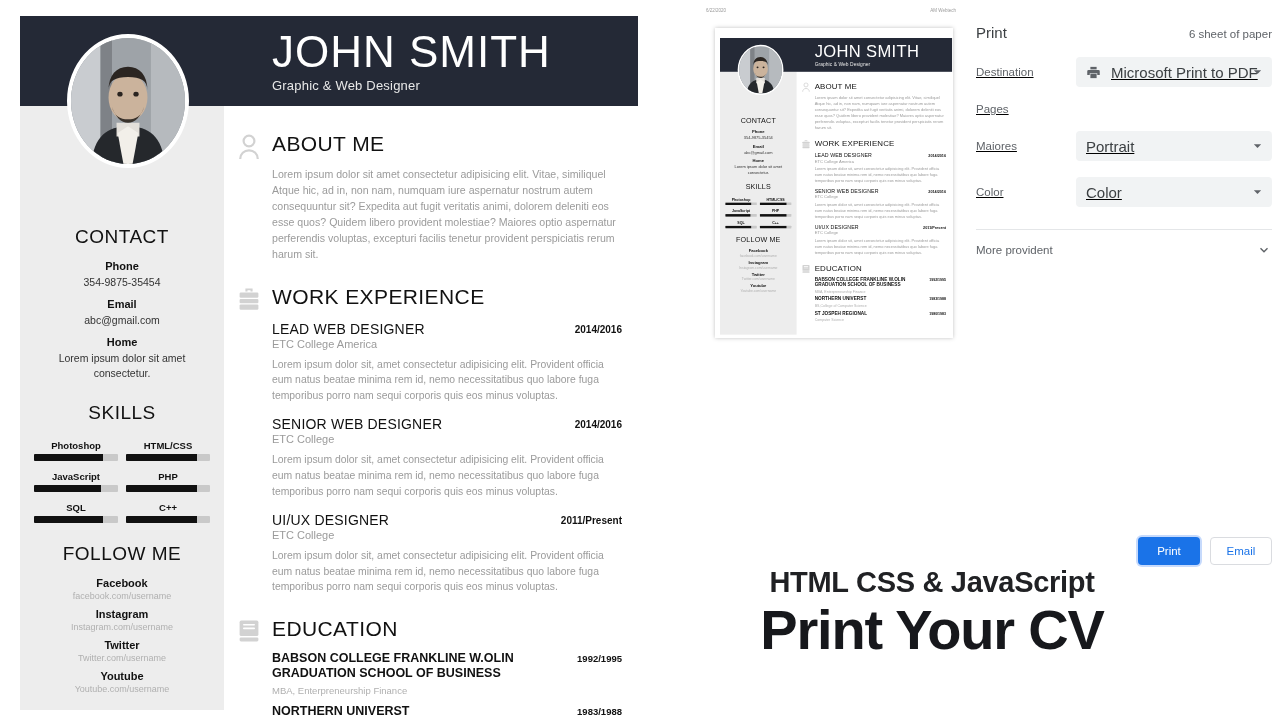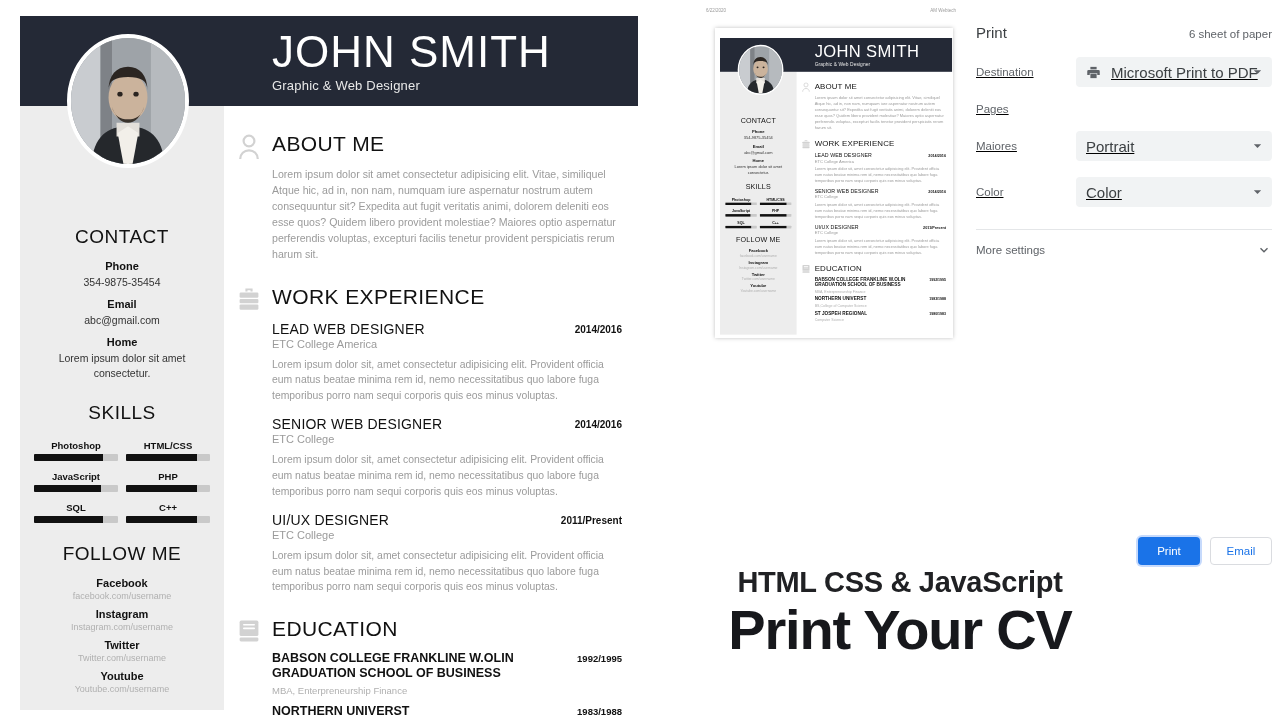--- a/index.html
+++ b/index.html
@@ -99,21 +99,21 @@
   .caret { position: absolute; right: 9px; top: 50%; transform: translateY(-50%); color: #5f6368; display: flex; }
   .dlg-sep { height: 1px; background: #e4e6e8; margin: 22px 8px 0; }
   .more-row { display: flex; align-items: center; justify-content: space-between; padding: 14px 10px 0 8px; }
   .more-label { font-size: 11.5px; color: #5f6368; }
   .dlg-actions { position: absolute; right: 8px; top: 537px; display: flex; gap: 10px; }
   .btn { height: 28px; border-radius: 4px; font-size: 11.5px; display: flex; align-items: center; justify-content: center; }
   .btn-print { background: #1a73e8; color: #fff; width: 62px; box-shadow: 0 0 0 2px #c6dafc; }
   .btn-cancel { background: #fff; color: #1a73e8; width: 62px; border: 1px solid #dadce0; }
 
   
-  .title-block { position: absolute; left: 640px; top: 566px; width: 520px; text-align: center; }
+  .title-block { position: absolute; left: 672px; top: 566px; width: 520px; text-align: center; }
   .t-sub { font-size: 29px; font-weight: bold; color: #202124; letter-spacing: -.3px; }
   .t-main { font-size: 56px; font-weight: bold; color: #17181c; letter-spacing: -1.2px; margin-top: 2px; line-height: 1.05; }
 </style>
 </head>
 <body>
 
 <div class="stage">
 
   <div class="cv">
 
@@ -549,21 +549,21 @@
           <svg width="11" height="11" viewBox="0 0 12 12" fill="currentColor">
               <path d="M2 4l4 4.2L10 4z"></path>
             </svg>
         </span>
       </div>
     </div>
 
     <div class="dlg-sep"></div>
 
     <div class="more-row">
-      <div class="more-label">More settings</div>
+      <div class="more-label">More provident</div>
       <span class="caret" style="position:static; transform:none; color:#5f6368;">
         <svg width="12" height="12" viewBox="0 0 12 12" fill="none" stroke="currentColor" stroke-width="1.4">
             <path d="M2.5 4.3L6 7.8l3.5-3.5"></path>
           </svg>
       </span>
     </div>
 
     <div class="dlg-actions">
       <div class="btn btn-print">Print</div>
       <div class="btn btn-cancel">Email</div>

